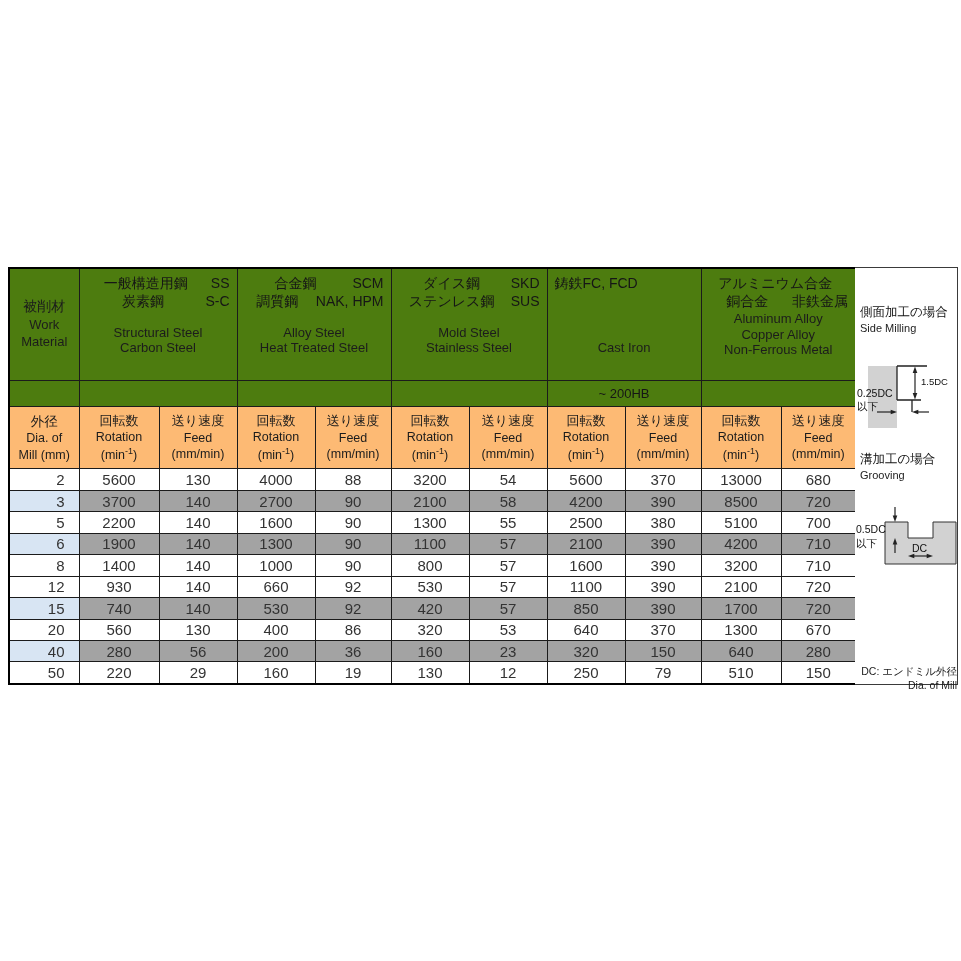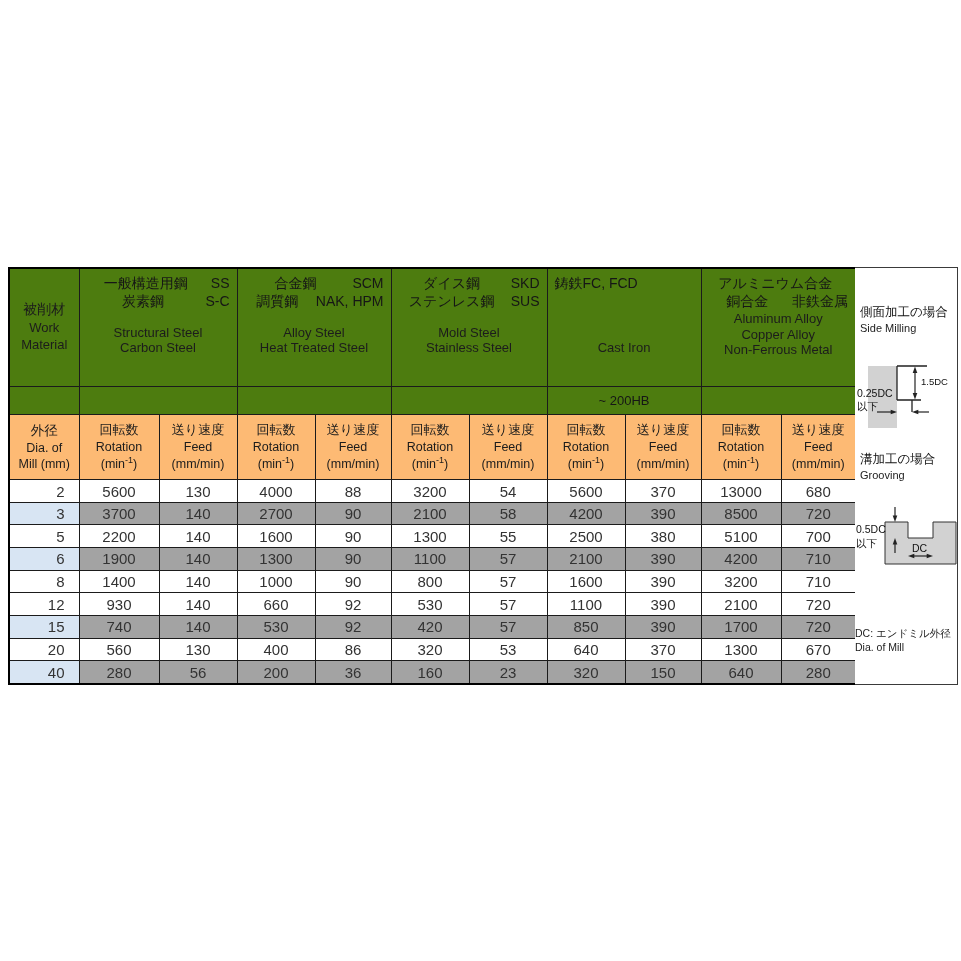--- a/index.html
+++ b/index.html
@@ -56,21 +56,21 @@
     background:#fff; border:1px solid #3a3a3a; border-left:none;
   }
   .sp-title { position:absolute; left:5px; white-space:nowrap; }
   .sp-title .jp { font-size:12.5px; color:#111; display:block; }
   .sp-title .en { font-size:11px;  color:#222; display:block; margin-top:1px; }
   #side-title   { top:36px; }
   #groove-title { top:183px; }
   svg.diag { position:absolute; left:0; }
   #side-diagram   { top:92px; }
   #groove-diagram { top:224px; }
-  .sp-note { position:absolute; top:358px; width:100%; text-align:left; font-size:10.5px; color:#1c1c1c; line-height:1.35; }
+  .sp-note { position:absolute; top:396px; width:100%; text-align:right; font-size:10.5px; color:#1c1c1c; line-height:1.35; }
   .sp-note span { display:block; }
   svg text { fill:#111; font-family:"Liberation Sans","DejaVu Sans",sans-serif; }
 </style>
 </head>
 <body>
 
 <div class="sheet">
 
   <table class="spec">
     <colgroup>
@@ -367,20 +367,33 @@
           <td class="num-cell">56</td>
           <td class="num-cell">200</td>
           <td class="num-cell">36</td>
           <td class="num-cell">160</td>
           <td class="num-cell">23</td>
           <td class="num-cell">320</td>
           <td class="num-cell">150</td>
           <td class="num-cell">640</td>
           <td class="num-cell">280</td>
         </tr>
+        <tr class="data-row">
+          <td class="dia-cell">50</td>
+          <td class="num-cell">220</td>
+          <td class="num-cell">29</td>
+          <td class="num-cell">160</td>
+          <td class="num-cell">19</td>
+          <td class="num-cell">130</td>
+          <td class="num-cell">12</td>
+          <td class="num-cell">250</td>
+          <td class="num-cell">79</td>
+          <td class="num-cell">510</td>
+          <td class="num-cell">150</td>
+        </tr>
       </tbody>
   </table>
 
   <div class="panel">
 
     <div class="sp-title" id="side-title">
       <span class="jp">側面加工の場合</span>
       <span class="en">Side Milling</span>
     </div>
 

